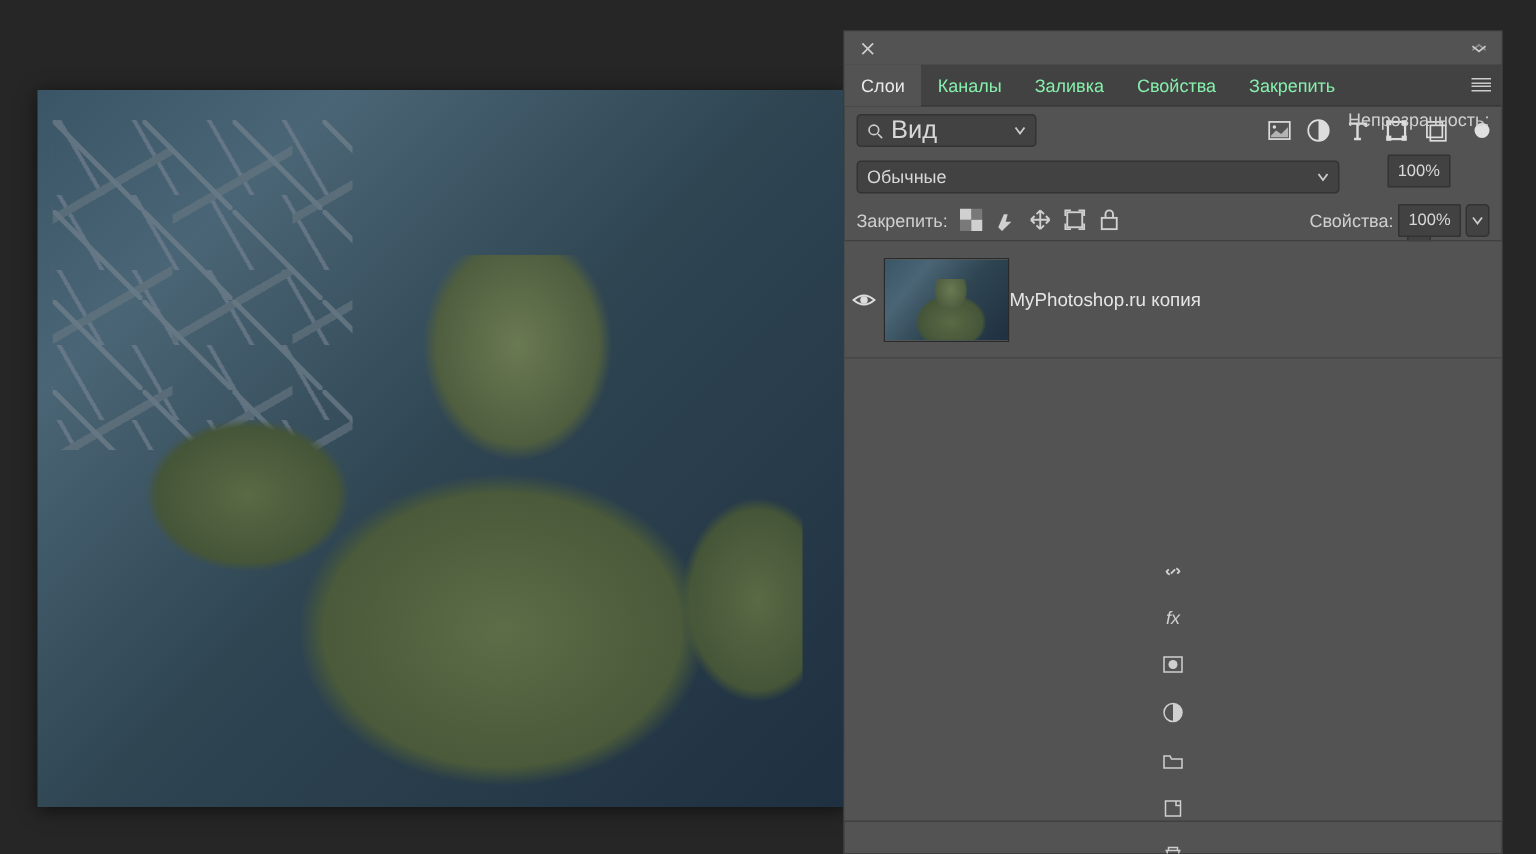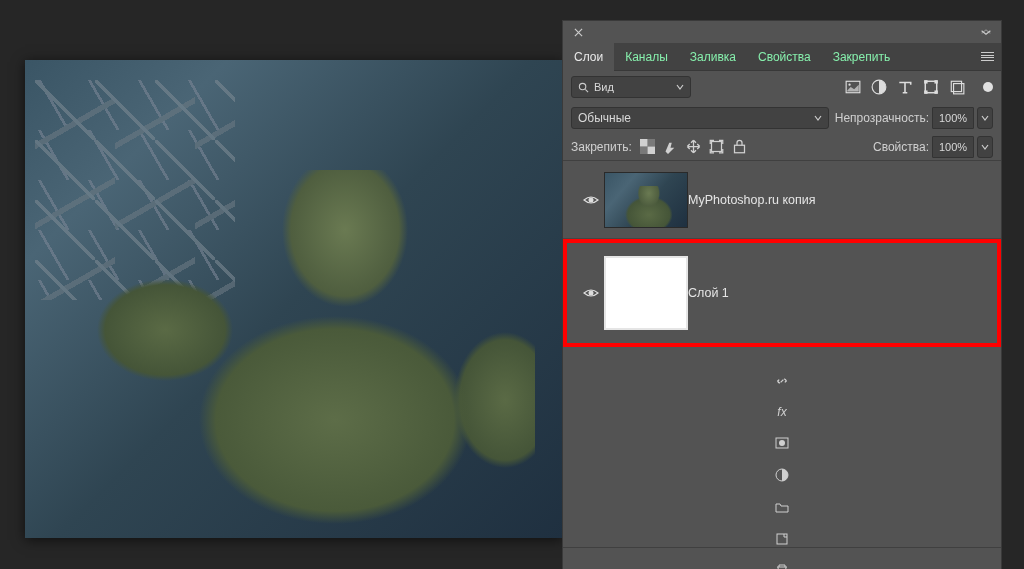--- a/index.html
+++ b/index.html
@@ -119,21 +119,21 @@
     background: #424242;
     border: 1px solid #333;
     border-radius: 3px;
     display: flex;
     align-items: center;
     padding: 0 6px;
     gap: 5px;
     cursor: pointer;
   }
   .search-icon svg { width: 11px; height: 11px; }
-  .filter-label { flex: 1; font-size: 11px; color: #d8d8d8; }
+  .filter-label { flex: 1; font-size: 17px; color: #d8d8d8; }
   .chevron { width: 8px; height: 8px; }
   .icon-row {
     display: flex;
     gap: 10px;
     margin-left: auto;
     align-items: center;
   }
   .filter-icon {
     width: 16px; height: 16px;
     display: flex; align-items: center; justify-content: center;
@@ -161,21 +161,22 @@
     display: flex;
     align-items: center;
     padding: 0 6px;
     cursor: pointer;
     justify-content: center;
   }
   .blend-label { flex: 1; font-size: 12px; color: #d8d8d8; }
   .opacity-group {
     display: flex;
     align-items: center;
-    gap: 3px;
+    gap: 16px;
+    flex-direction: column;
   }
   .opacity-label { font-size: 12px; color: #d0d0d0; }
   .val-box {
     width: 42px; height: 22px;
     background: #424242;
     border: 1px solid #333;
     border-radius: 1px;
     display: flex; align-items: center; justify-content: center;
     font-size: 11px;
     color: #d8d8d8;
@@ -209,21 +210,21 @@
   .layer-list {
     flex: 1;
     overflow: auto;
     background: #535353;
   }
   .layer-row {
     display: flex;
     align-items: center;
     min-height: 78px;
     border-bottom: 1px solid #464646;
-    padding: 8px 15px;
+    padding: 8px 0;
     gap: 0;
   }
   .layer-row.tall { min-height: 108px; }
   .layer-row.highlighted {
     outline: 4px solid #ff0000;
     outline-offset: -4px;
   }
   .vis-col {
     width: 26px;
     display: flex;
@@ -457,37 +458,20 @@
         </div>
       </div>
       <div class="thumb">
         <div class="thumb-img">
             <div class="thumb-hulk"></div>
           </div>
       </div>
       <div class="layer-name">MyPhotoshop.ru копия</div>
     </div>
 
-    <div class="layer-row tall highlighted">
-      <div class="vis-col">
-        <div class="eye-icon">
-          <svg viewBox="0 0 16 12">
-              <path d="M1 6 Q8 0 15 6 Q8 12 1 6 Z" stroke="currentColor" fill="none" stroke-width="1.2"></path>
-              <circle cx="8" cy="6" r="2.5" fill="currentColor"></circle>
-            </svg>
-        </div>
-      </div>
-      <div class="thumb big">
-        <span class="corner tl"></span>
-          <span class="corner tr"></span>
-          <span class="corner bl"></span>
-          <span class="corner br"></span>
-      </div>
-      <div class="layer-name">Слой 1</div>
-    </div>
 
 
   </div>
 
   <div class="panel-footer">
     <div class="footer-icon">
       <svg viewBox="0 0 16 16">
           <path d="M5 8 A3 3 0 0 1 5 5 L7 5 M11 8 A3 3 0 0 1 11 11 L9 11 M6 8 L10 8" stroke="currentColor" fill="none" stroke-width="1.3" transform="rotate(-45 8 8)"></path>
         </svg>
     </div>

